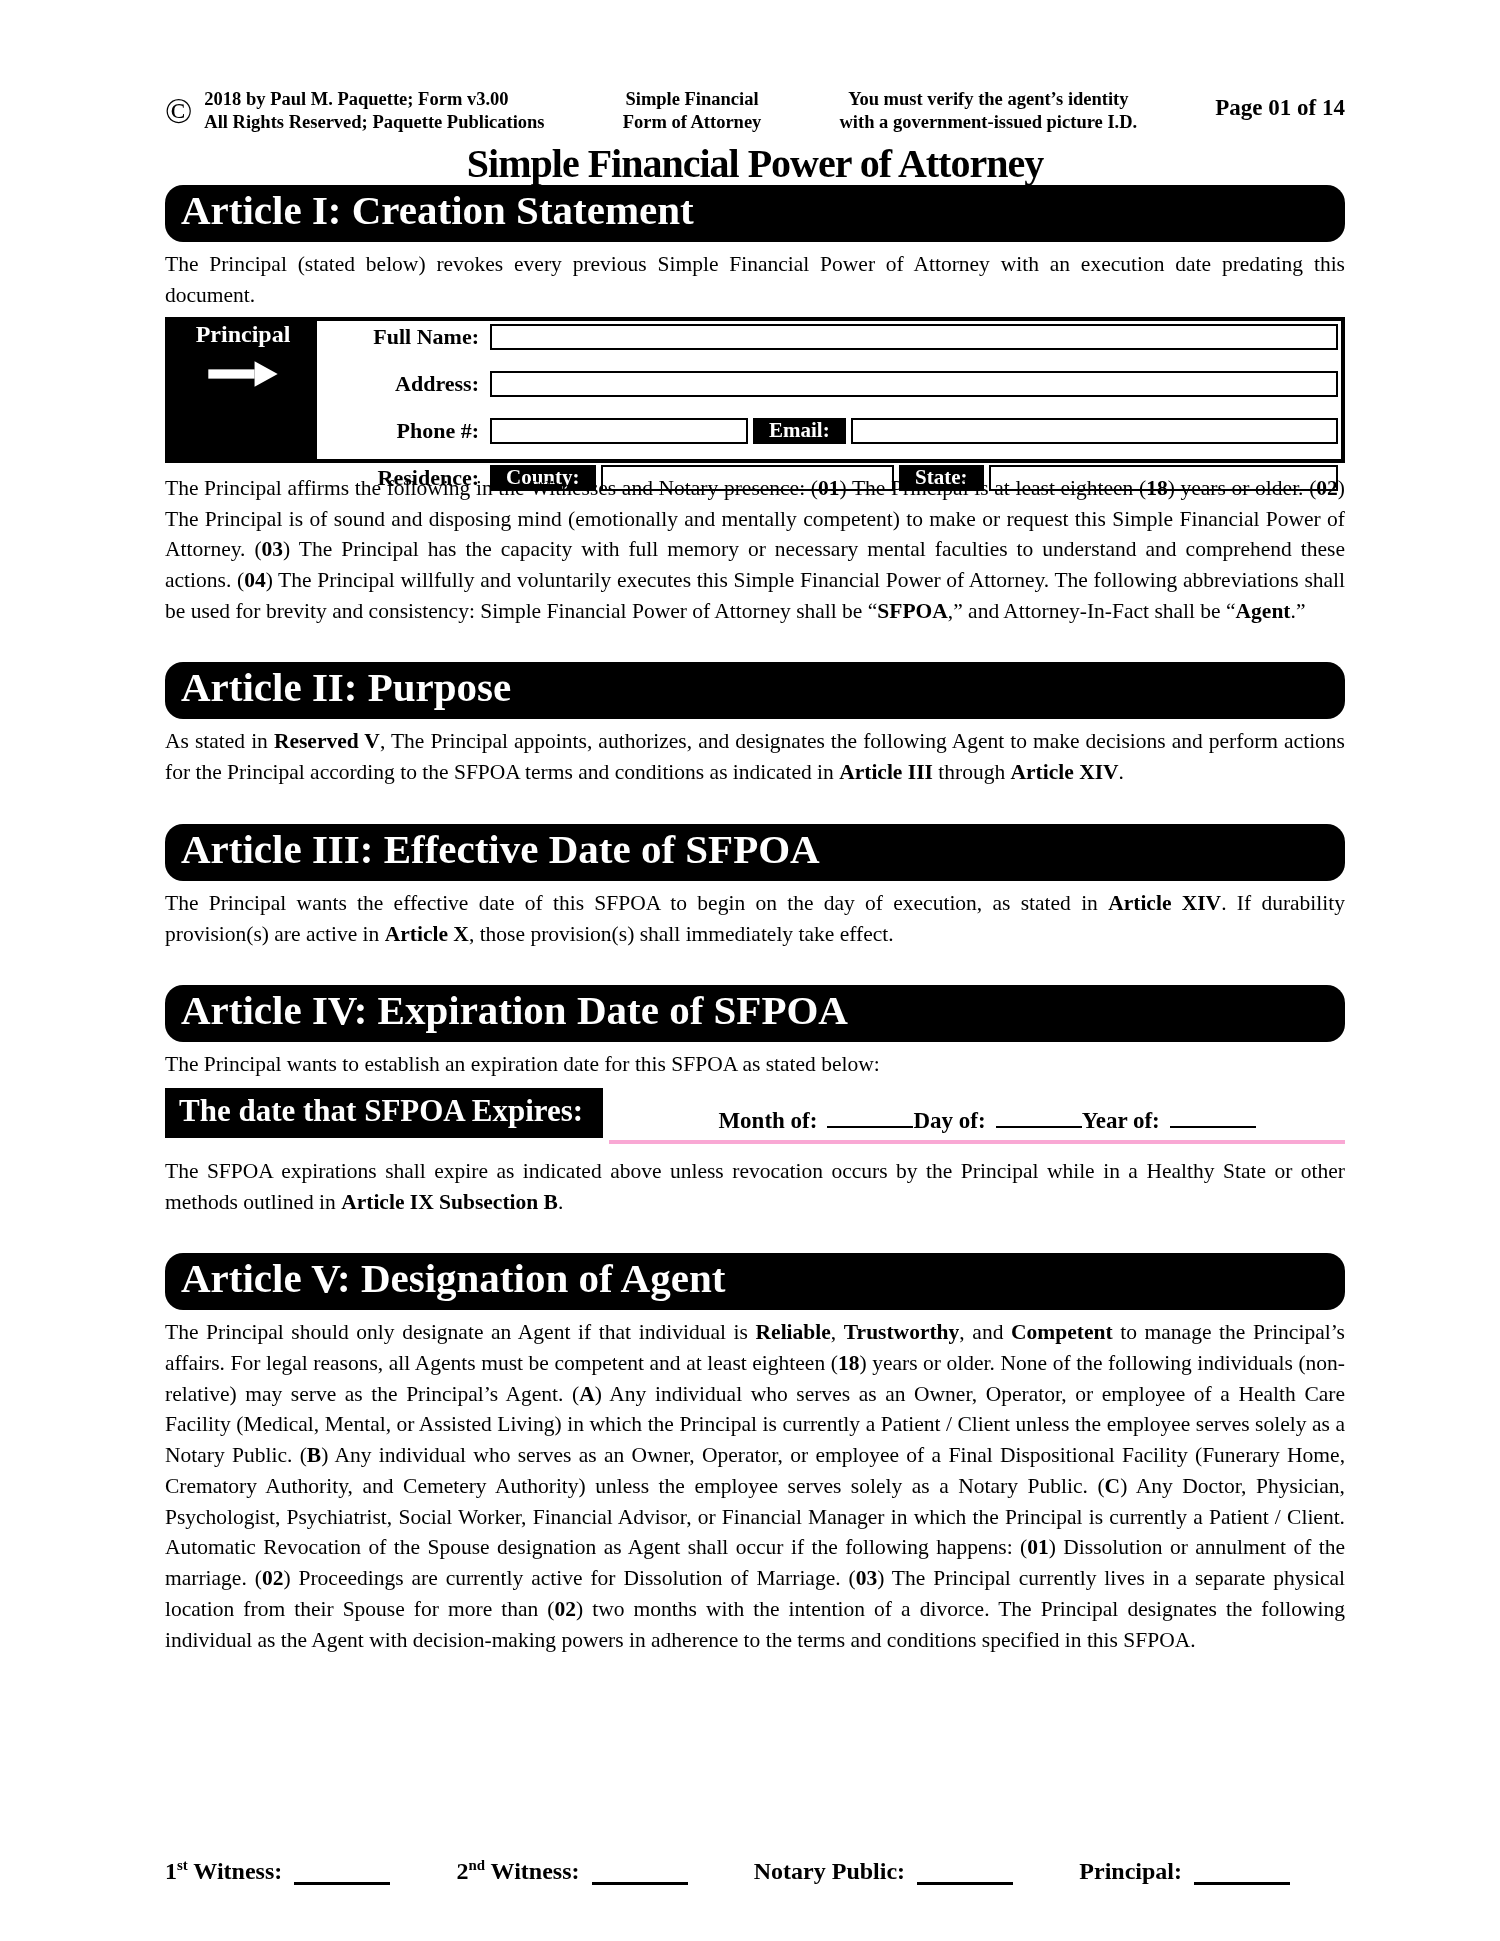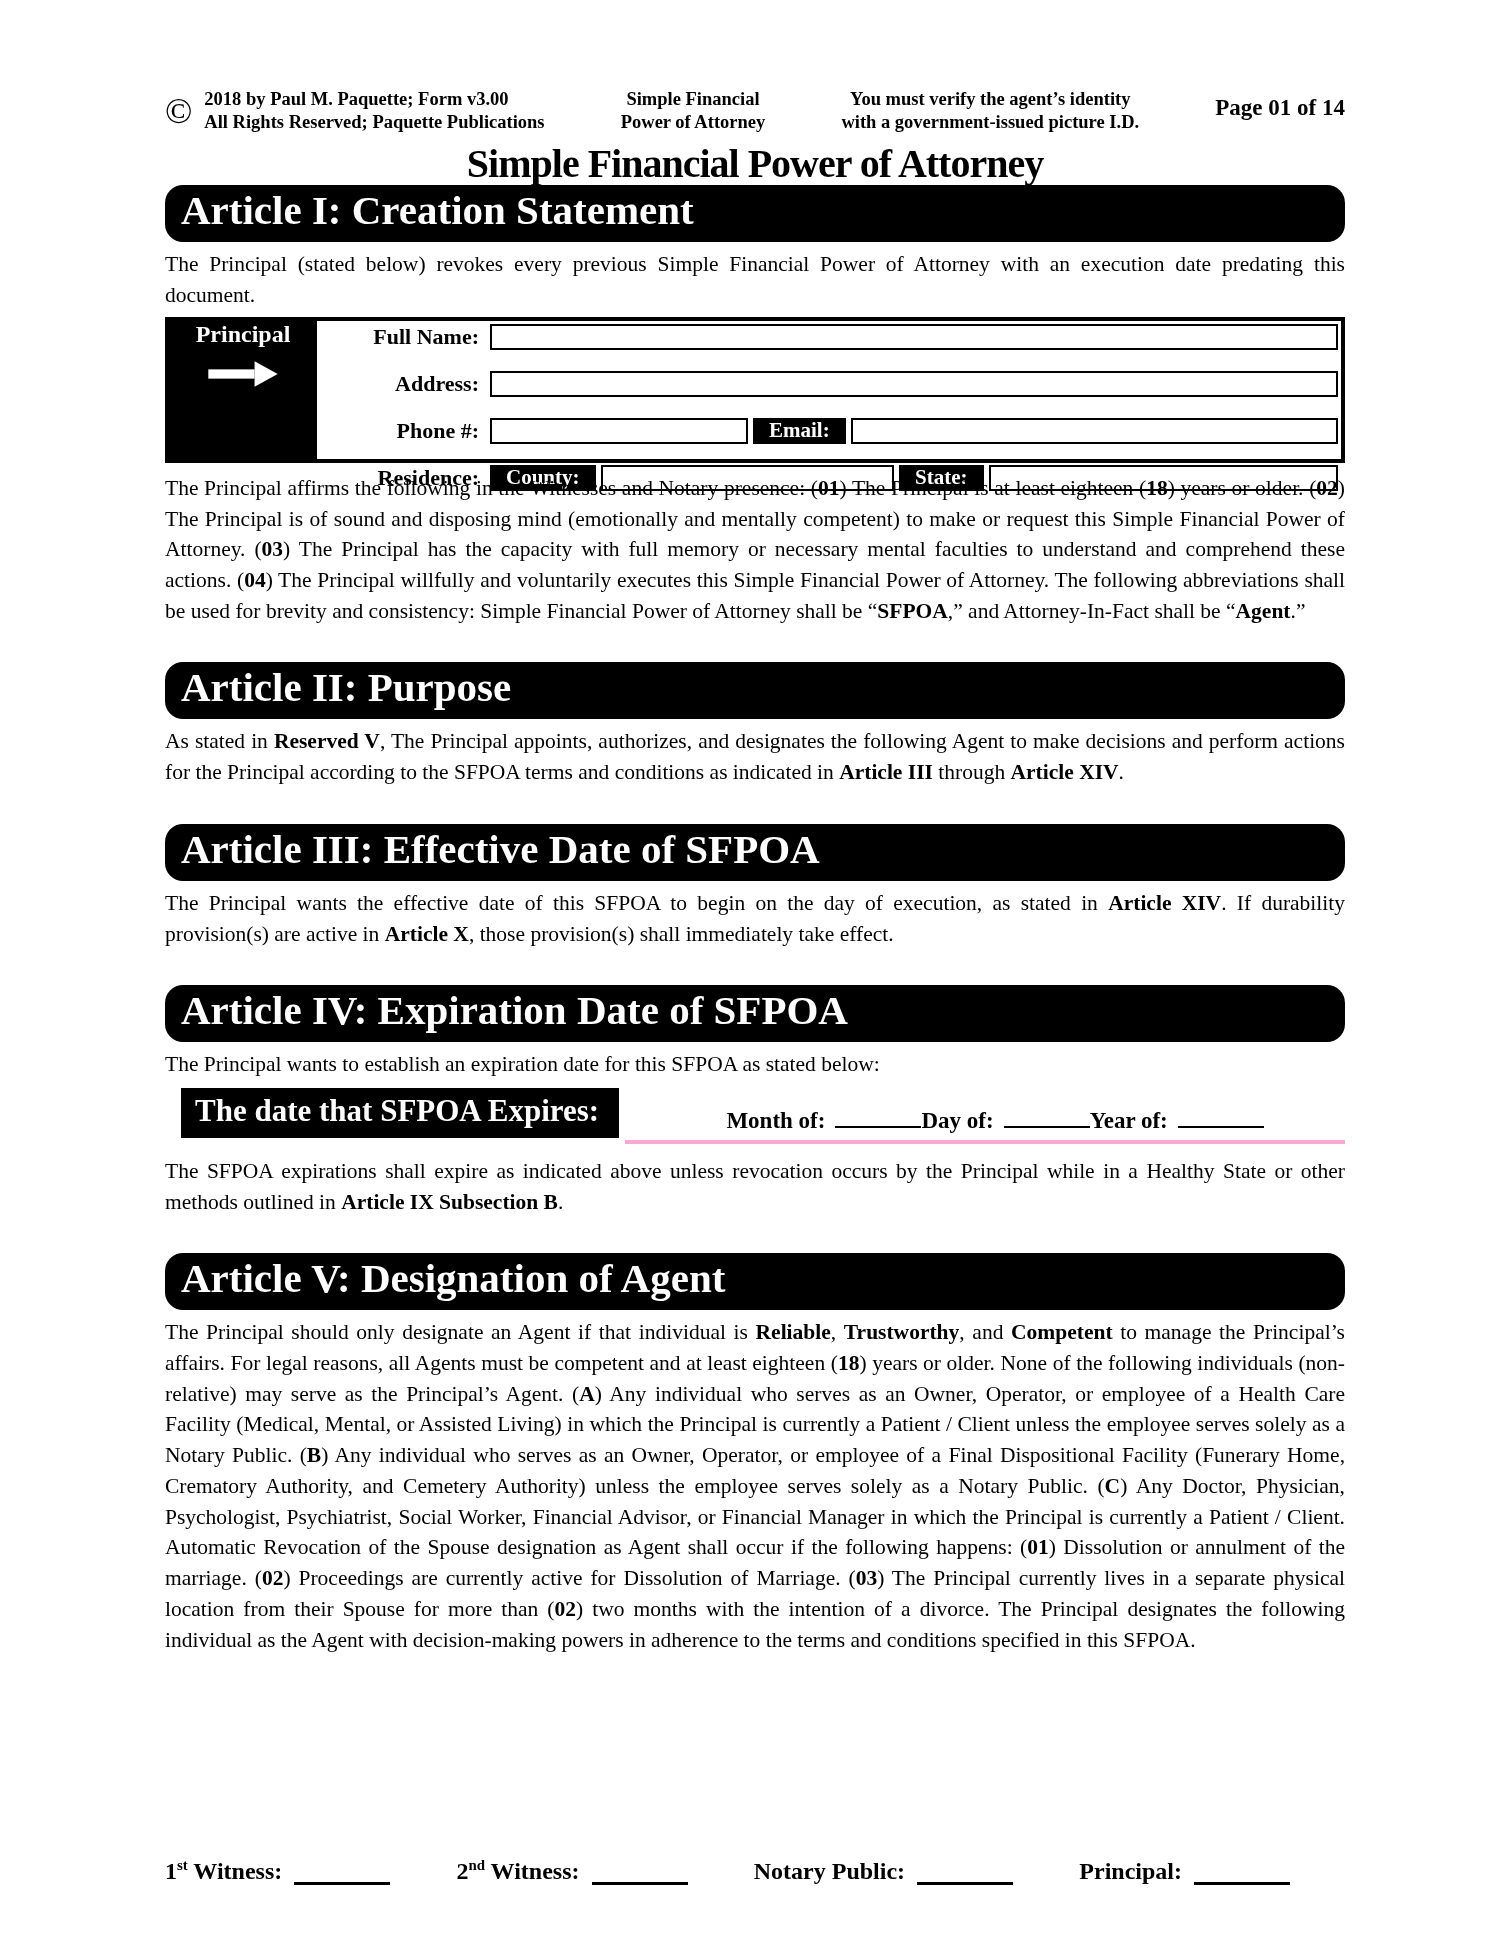--- a/index.html
+++ b/index.html
@@ -117,21 +117,21 @@
     flex: none;
     display: flex;
     align-items: center;
   }
   .w-phone { flex: 0 0 258px; }
   .w-email { flex: 1; }
   .w-county { flex: 0.88; }
   .w-state { flex: 1.05; }
 
   
-  .expires-row { display: flex; align-items: flex-start; margin: 8px 0 12px 16px; }
+  .expires-row { display: flex; align-items: flex-start; margin: 8px 0 12px 0; }
   .expires-box {
     background: #000;
     color: #fff;
     font-weight: 700;
     font-size: 31px;
     line-height: 1.1;
     padding: 6px 20px 10px 14px;
     flex: none;
   }
   .expires-fields {
@@ -185,21 +185,21 @@
   <div class="header">
     <div class="h-copyright">
       <span class="c-sym">©</span>
       <div>
         <div>2018 by Paul M. Paquette; Form v3.00</div>
         <div>All Rights Reserved; Paquette Publications</div>
       </div>
     </div>
     <div class="h-center">
       <div>Simple Financial</div>
-      <div>Power of Attorney</div>
+      <div>Form of Attorney</div>
     </div>
     <div class="h-center">
       <div>You must verify the agent’s identity</div>
       <div>with a government-issued picture I.D.</div>
     </div>
     <div class="h-page">Page 01 of 14</div>
   </div>
 
   <h1 class="title">Simple Financial Power of Attorney</h1>
 

